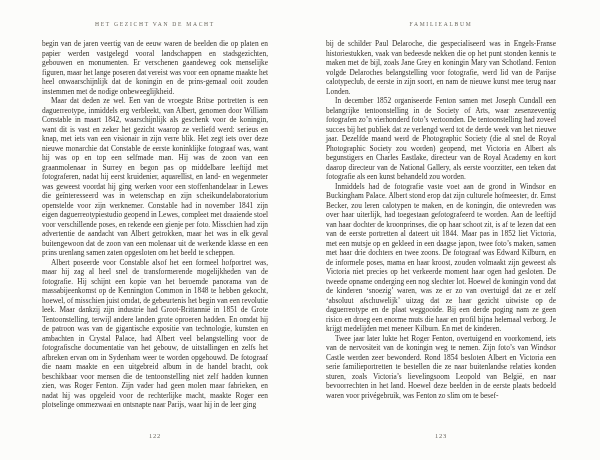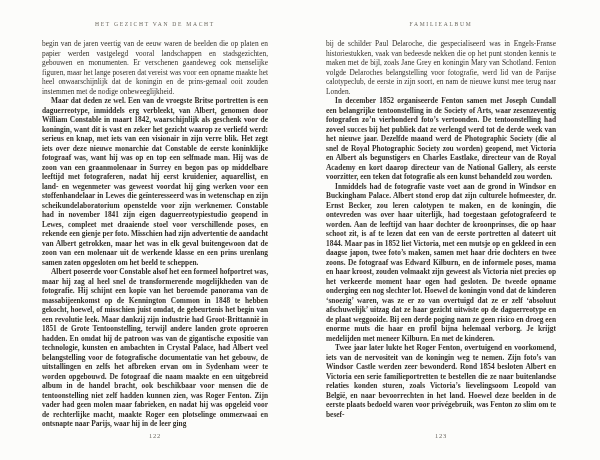--- a/index.html
+++ b/index.html
@@ -43,21 +43,20 @@
     text-align:justify;
     hyphens:auto;
     -webkit-hyphens:auto;
   }
   .body-text p{
     margin:0;
     padding:0;
   }
   .body-text p.indent{
     text-indent:9px;
-    font-weight:bold;
   }
   .folio{
     position:absolute;
     bottom:21px;
     left:0;
     right:0;
     text-align:center;
     font-size:6.5px;
     letter-spacing:0.8px;
     color:var(--muted);

